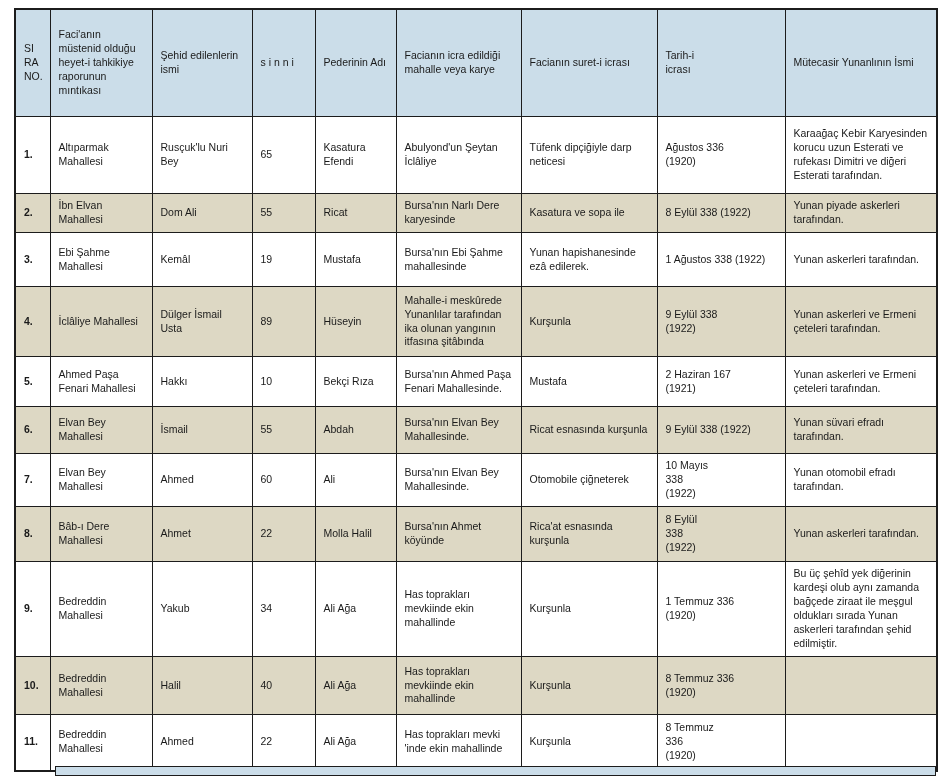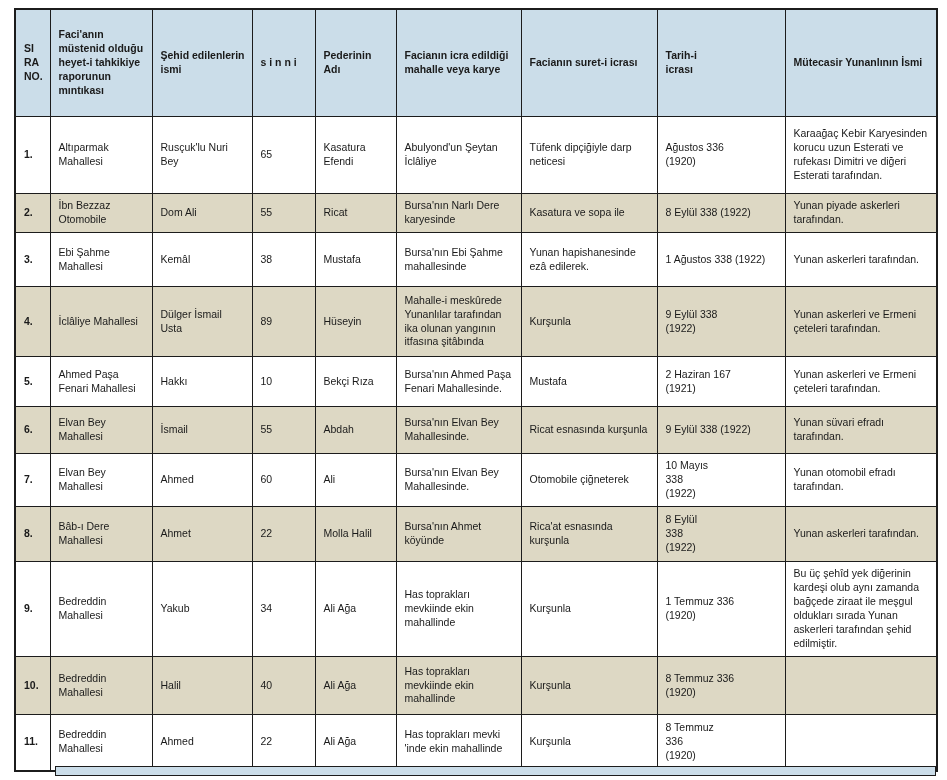--- a/index.html
+++ b/index.html
@@ -31,21 +31,21 @@
     text-align: left;
     padding: 3px 6px 3px 8px;
     font-size: 10.5px;
     line-height: 1.32;
     white-space: pre-line;
     overflow: hidden;
     word-wrap: break-word;
   }
   thead th {
     background: #cbdde9;
-    font-weight: bold;
+    font-weight: normal;
     height: 100px;
     margin-top: 30px;
   }
   tbody tr:nth-child(even) td { background: #ddd8c4; }
   tbody td.col-sira { font-weight: bold; }
 
   col.c0 { width: 35px; }
   col.c1 { width: 102px; }
   col.c2 { width: 100px; }
   col.c3 { width: 63px; }
@@ -126,35 +126,35 @@
       <td class="col-peder">Kasatura Efendi</td>
       <td class="col-mahalle">Abulyond'un Şeytan İclâliye</td>
       <td class="col-suret">Tüfenk dipçiğiyle darp neticesi</td>
       <td class="col-tarih">Ağustos 336
 (1920)</td>
       <td class="col-mutecasir">Karaağaç Kebir Karyesinden korucu uzun Esterati ve rufekası Dimitri ve diğeri Esterati tarafından.</td>
     </tr>
 
     <tr>
       <td class="col-sira">2.</td>
-      <td class="col-mintika">İbn Bezzaz Otomobile</td>
+      <td class="col-mintika">İbn Elvan Mahallesi</td>
       <td class="col-sehid">Dom Ali</td>
       <td class="col-sinni">55</td>
       <td class="col-peder">Ricat</td>
       <td class="col-mahalle">Bursa'nın Narlı Dere karyesinde</td>
       <td class="col-suret">Kasatura ve sopa ile</td>
       <td class="col-tarih">8 Eylül 338 (1922)</td>
       <td class="col-mutecasir">Yunan piyade askerleri tarafından.</td>
     </tr>
 
     <tr>
       <td class="col-sira">3.</td>
       <td class="col-mintika">Ebi Şahme Mahallesi</td>
       <td class="col-sehid">Kemâl</td>
-      <td class="col-sinni">38</td>
+      <td class="col-sinni">19</td>
       <td class="col-peder">Mustafa</td>
       <td class="col-mahalle">Bursa'nın Ebi Şahme mahallesinde</td>
       <td class="col-suret">Yunan hapishanesinde ezâ edilerek.</td>
       <td class="col-tarih">1 Ağustos 338 (1922)</td>
       <td class="col-mutecasir">Yunan askerleri tarafından.</td>
     </tr>
 
     <tr>
       <td class="col-sira">4.</td>
       <td class="col-mintika">İclâliye Mahallesi</td>

